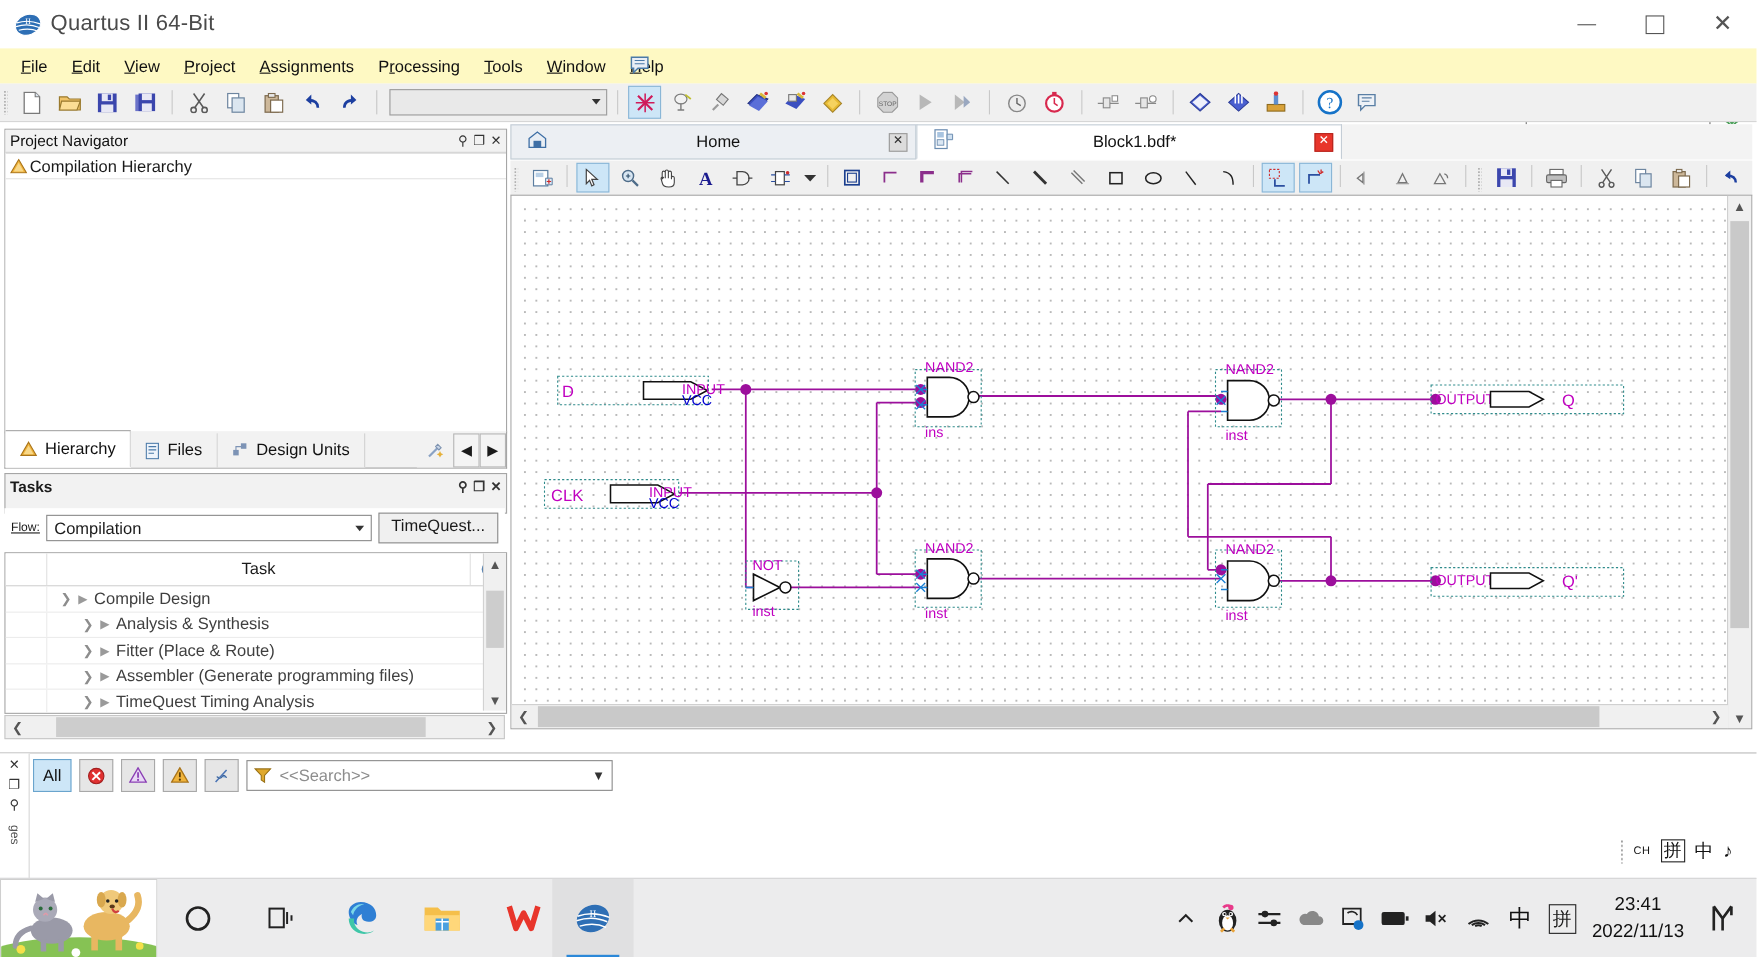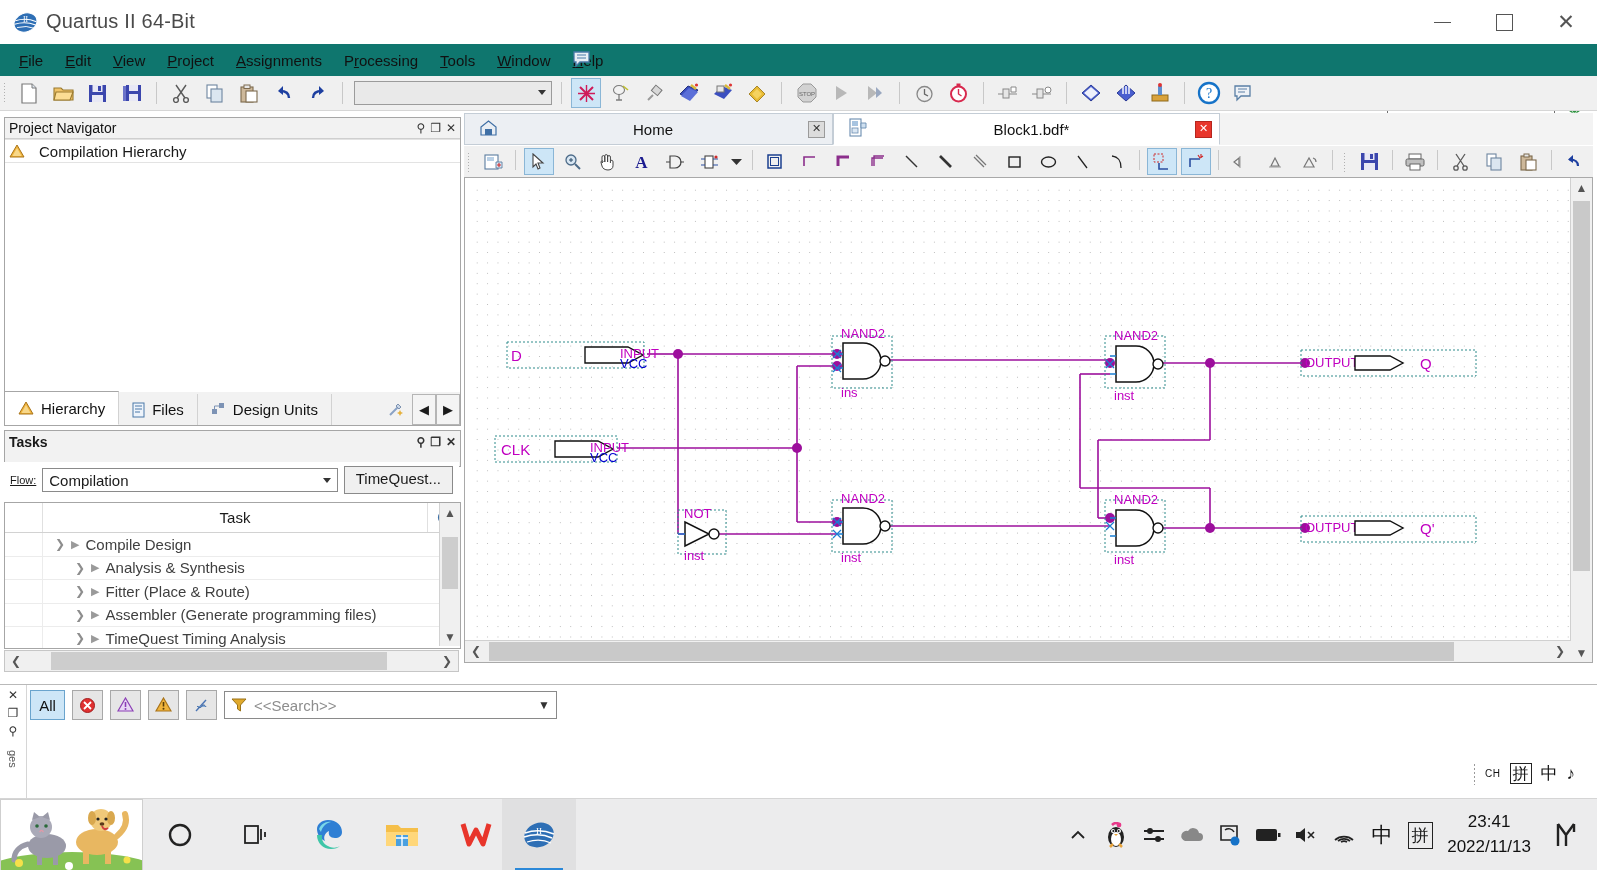--- a/index.html
+++ b/index.html
@@ -15,21 +15,21 @@
   .titlebar{position:absolute;left:0;top:0;width:1597px;height:44px;background:#fff;}
   .title-logo{position:absolute;left:12px;top:9px;width:27px;height:27px;}
   .title-text{position:absolute;left:46px;top:10px;font-size:20px;color:#4a4a4a;letter-spacing:.2px;}
   .winbtns{position:absolute;right:0;top:0;height:44px;display:flex;}
   .winbtn{width:62px;height:44px;display:flex;align-items:center;justify-content:center;color:#555;}
   .wb-min{width:17px;height:1px;background:#555;}
   .wb-max{width:15px;height:15px;border:1.4px solid #555;}
   .wb-x{font-size:21px;line-height:18px;font-weight:300;}
 
   
-  .menubar{position:absolute;left:0;top:44px;width:1597px;height:32px;background:#0f766e;}
+  .menubar{position:absolute;left:0;top:44px;width:1597px;height:32px;background:#fef9c3;}
   .menuitems{position:absolute;left:8px;top:0;display:flex;align-items:center;height:32px;}
   .menu{padding:3px 11px;font-size:15px;color:#111;cursor:default;}
   .menu u{text-decoration:underline;}
   .menu-note{position:absolute;left:572px;top:6px;width:20px;height:18px;}
   .altera-search{position:absolute;right:42px;top:49px;width:168px;height:22px;
     border:1px solid #6d6d6d;background:#fff;font-size:13.5px;color:#555;
     padding:0 4px;line-height:21px;box-sizing:border-box;font-family:"Liberation Sans",sans-serif;}
   .globe-icon{position:absolute;right:12px;top:50px;width:21px;height:21px;}
 
   
@@ -47,21 +47,21 @@
   .combo .arw{position:absolute;right:5px;top:8px;width:0;height:0;
     border-left:4px solid transparent;border-right:4px solid transparent;border-top:5px solid #333;}
 
   
   .pnav{position:absolute;left:4px;top:117px;width:455px;height:275px;
     border:1px solid #a6a6a6;background:#fff;}
   .pnav-hdr{height:20px;background:#f2f2f2;border-bottom:1px solid #cfcfcf;
     display:flex;align-items:center;padding:0 4px;font-size:14px;color:#111;}
   .dockbtns{margin-left:auto;display:flex;gap:5px;align-items:center;color:#333;font-size:12px;}
   .pnav-body{position:relative;height:253px;background:#fff;}
-  .hier-row{display:flex;align-items:center;gap:14px;height:22px;padding:0 4px;
+  .hier-row{display:flex;align-items:center;gap:2px;height:22px;padding:0 4px;
     border:1px solid #e3e3e3;border-left:0;border-right:0;font-size:15px;}
   .warn-tri{width:16px;height:14px;position:relative;}
 
   .tabstrip{position:absolute;left:4px;top:392px;width:455px;height:33px;
     background:#f2f2f2;border-left:1px solid #a6a6a6;border-right:1px solid #a6a6a6;
     border-bottom:1px solid #a6a6a6;display:flex;align-items:flex-end;}
   .ptab{height:31px;display:flex;align-items:center;gap:7px;padding:0 13px;
     font-size:15px;color:#111;background:#f2f2f2;border-right:1px solid #d2d2d2;}
   .ptab.sel{background:#fff;border-top:1px solid #a6a6a6;border-bottom:1px solid #fff;height:32px;}
   .tabarrows{margin-left:auto;display:flex;height:31px;align-items:center;}

